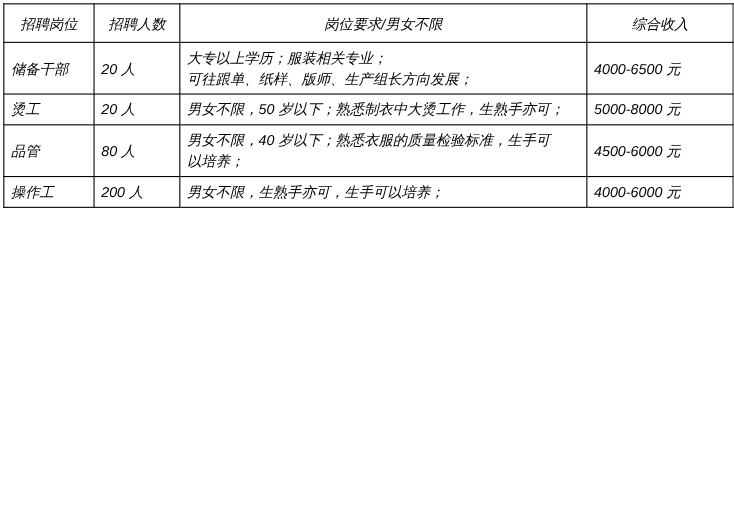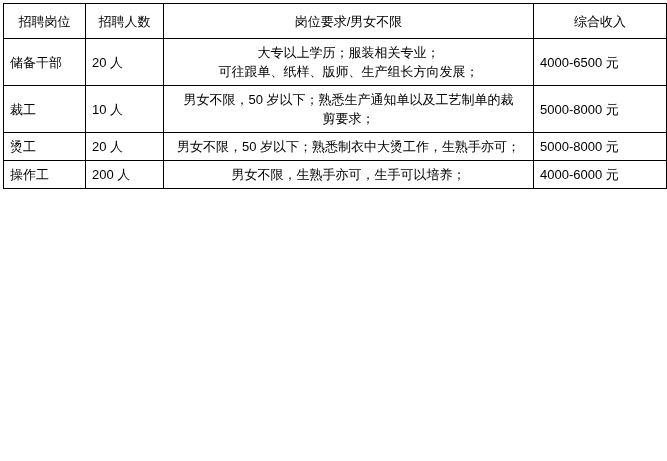--- a/index.html
+++ b/index.html
@@ -32,32 +32,33 @@
   table.job-table col.c-salary { width: 133px; }
 
   table.job-table th,
   table.job-table td {
     border: 1px solid #000000;
     font-weight: normal;
     font-size: 13px;
     line-height: 19px;
     padding: 4px 6px;
     vertical-align: middle;
+    font-style: italic;
   }
   table.job-table thead th {
     text-align: center;
     height: 28px;
     padding: 3px 4px;
   }
   td.post, td.count, td.salary {
     text-align: left;
     white-space: nowrap;
   }
   td.req {
-    text-align: center;
+    text-align: left;
     padding-left: 7px;
     padding-right: 4px;
   }
   td.req .line {
     display: block;
   }
 </style>
 </head>
 <body>
 
@@ -81,35 +82,35 @@
         <tr>
           <td class="post">储备干部</td>
           <td class="count">20 人</td>
           <td class="req">
             <span class="line">大专以上学历；服装相关专业；</span>
             <span class="line">可往跟单、纸样、版师、生产组长方向发展；</span>
           </td>
           <td class="salary">4000-6500 元</td>
         </tr>
         <tr>
-          <td class="post">裁工</td>
-          <td class="count">10 人</td>
-          <td class="req">
-            <span class="line">男女不限，50 岁以下；熟悉生产通知单以及工艺制单的裁</span>
-            <span class="line">剪要求；</span>
-          </td>
-          <td class="salary">5000-8000 元</td>
-        </tr>
-        <tr>
           <td class="post">烫工</td>
           <td class="count">20 人</td>
           <td class="req">
             <span class="line">男女不限，50 岁以下；熟悉制衣中大烫工作，生熟手亦可；</span>
           </td>
           <td class="salary">5000-8000 元</td>
+        </tr>
+        <tr>
+          <td class="post">品管</td>
+          <td class="count">80 人</td>
+          <td class="req">
+            <span class="line">男女不限，40 岁以下；熟悉衣服的质量检验标准，生手可</span>
+            <span class="line">以培养；</span>
+          </td>
+          <td class="salary">4500-6000 元</td>
         </tr>
         <tr>
           <td class="post">操作工</td>
           <td class="count">200 人</td>
           <td class="req">
             <span class="line">男女不限，生熟手亦可，生手可以培养；</span>
           </td>
           <td class="salary">4000-6000 元</td>
         </tr>
       </tbody>

